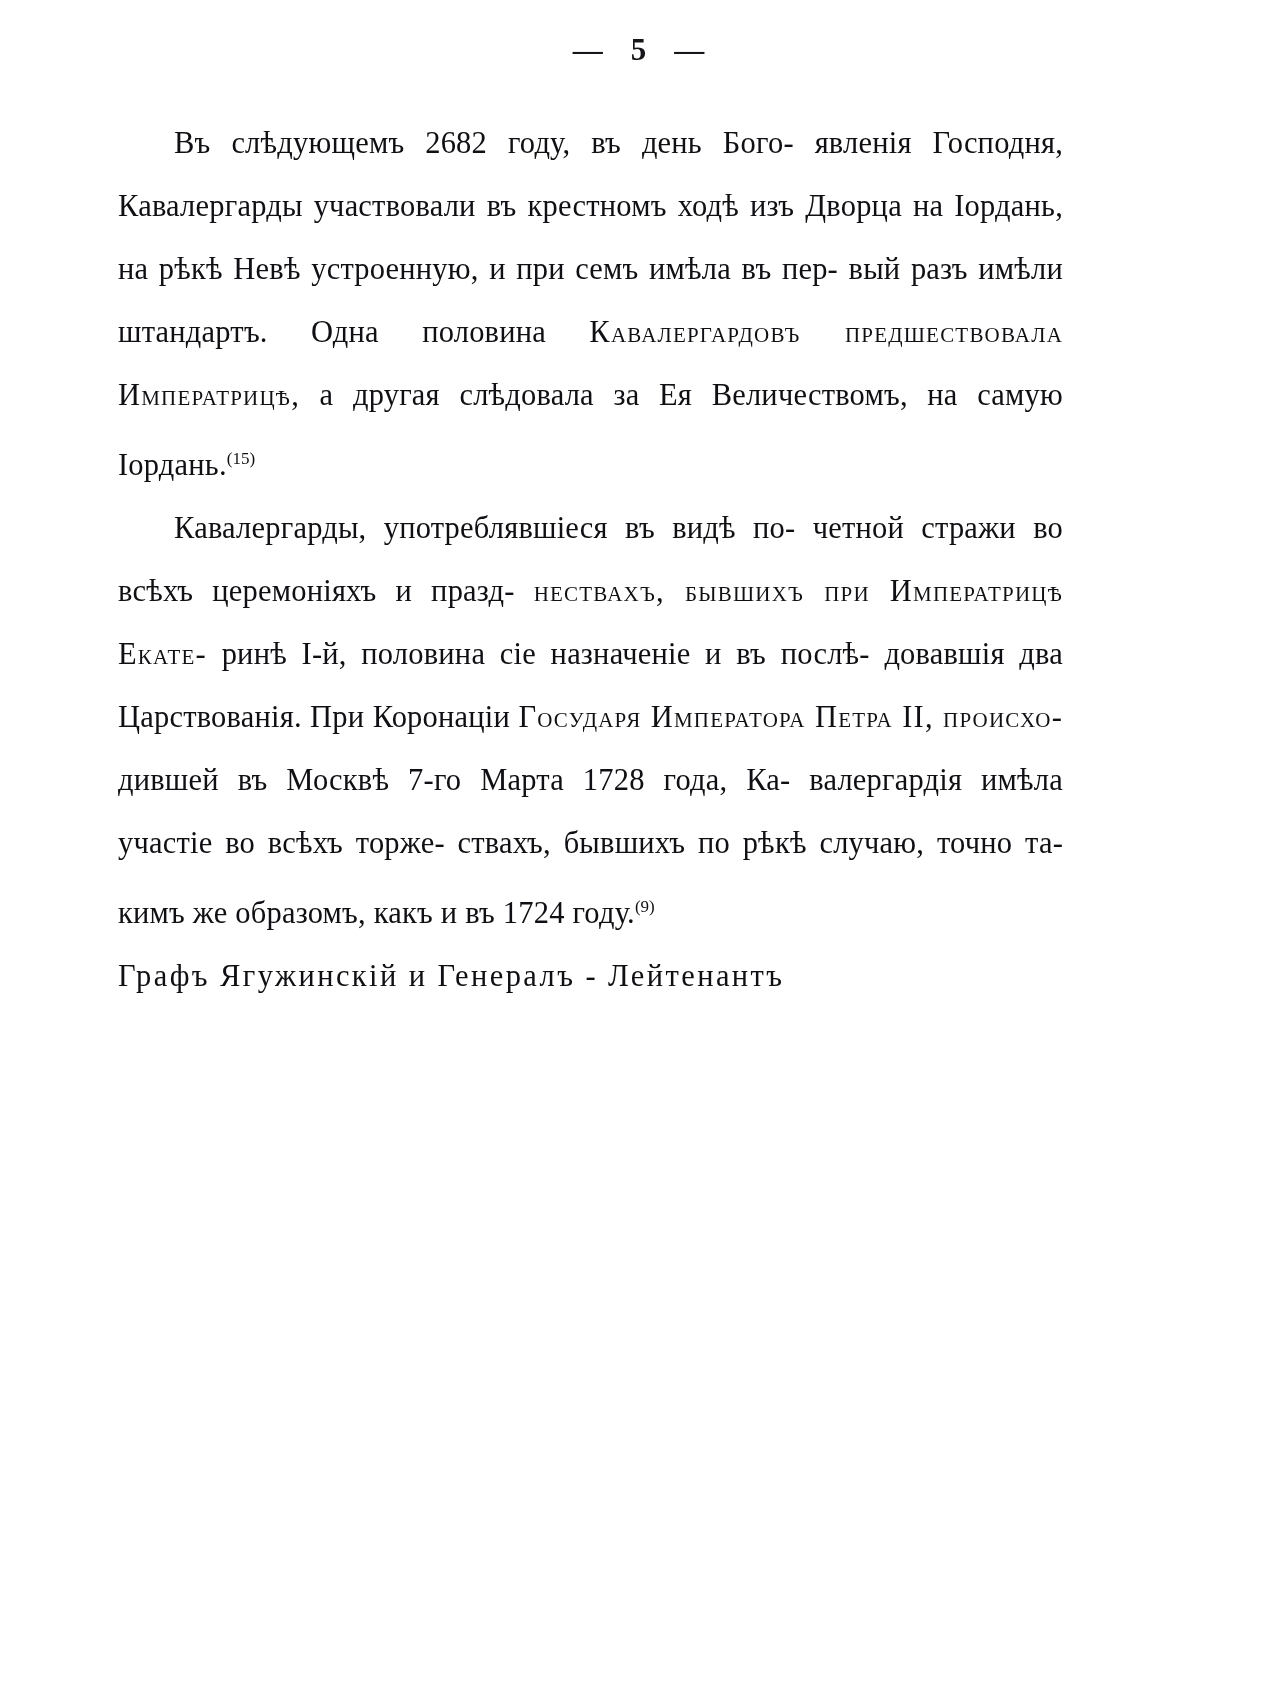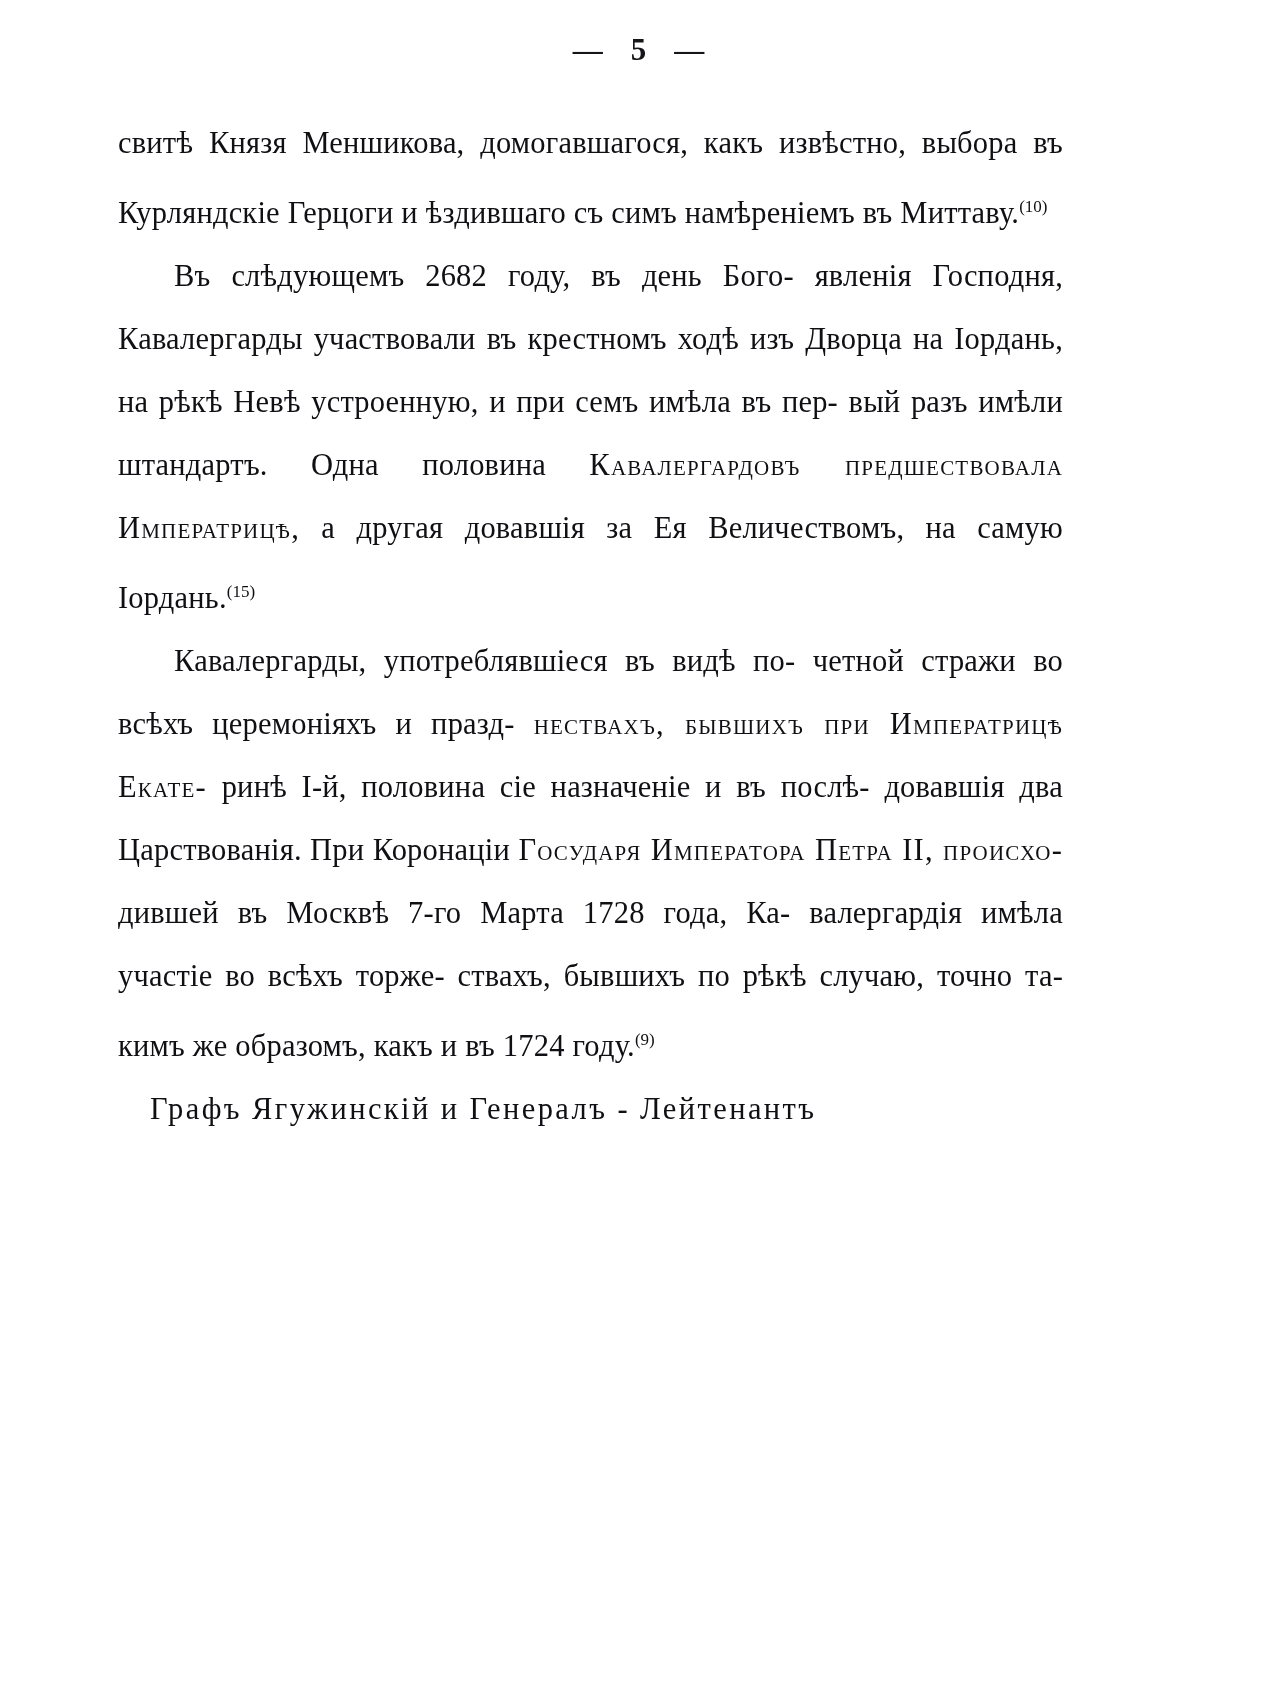--- a/index.html
+++ b/index.html
@@ -59,53 +59,47 @@
   }
   .body-text p.no-indent {
     text-indent: 0;
   }
   .sc {
     font-variant: small-caps;
     letter-spacing: 1.2px;
   }
   .spaced {
     letter-spacing: 2.4px;
-    margin-left: 32px;
   }
   sup.note {
     font-size: 17px;
     vertical-align: super;
     letter-spacing: 0;
   }
 </style>
 </head>
 <body>
 
 <div class="page">
 
   <div class="page-header">
     <span class="dash">—</span><span class="folio">5</span><span class="dash">—</span>
   </div>
 
   <div class="body-text">
 
-    <p class="no-indent">
-      <span>свитѣ Князя Меншикова, домогавшагося, какъ</span>
-      <span>извѣстно, выбора въ Курляндскiе Герцоги и</span>
-      <span>ѣздившаго съ симъ намѣренiемъ въ Миттаву.</span><sup class="note">(10)</sup>
-    </p>
 
     <p>
       <span>Въ слѣдующемъ 2682 году, въ день Бого-</span>
       <span>явленiя Господня, Кавалергарды участвовали въ</span>
       <span>крестномъ ходѣ изъ Дворца на Iордань, на рѣкѣ</span>
       <span>Невѣ устроенную, и при семъ имѣла въ пер-</span>
       <span>вый разъ имѣли штандартъ. Одна половина</span>
       <span class="sc">Кавалергардовъ предшествовала Императрицѣ,</span>
-      <span>а другая довавшiя за Ея Величествомъ, на</span>
+      <span>а другая слѣдовала за Ея Величествомъ, на</span>
       <span>самую Iордань.</span><sup class="note">(15)</sup>
     </p>
 
     <p>
       <span>Кавалергарды, употреблявшiеся въ видѣ по-</span>
       <span>четной стражи во всѣхъ церемонiяхъ и празд-</span>
       <span class="sc">нествахъ, бывшихъ при Императрицѣ Екате-</span>
       <span>ринѣ I-й, половина сiе назначенiе и въ послѣ-</span>
       <span>довавшiя два Царствованiя. При Коронацiи</span>
       <span class="sc">Государя Императора Петра II, происхо-</span>

